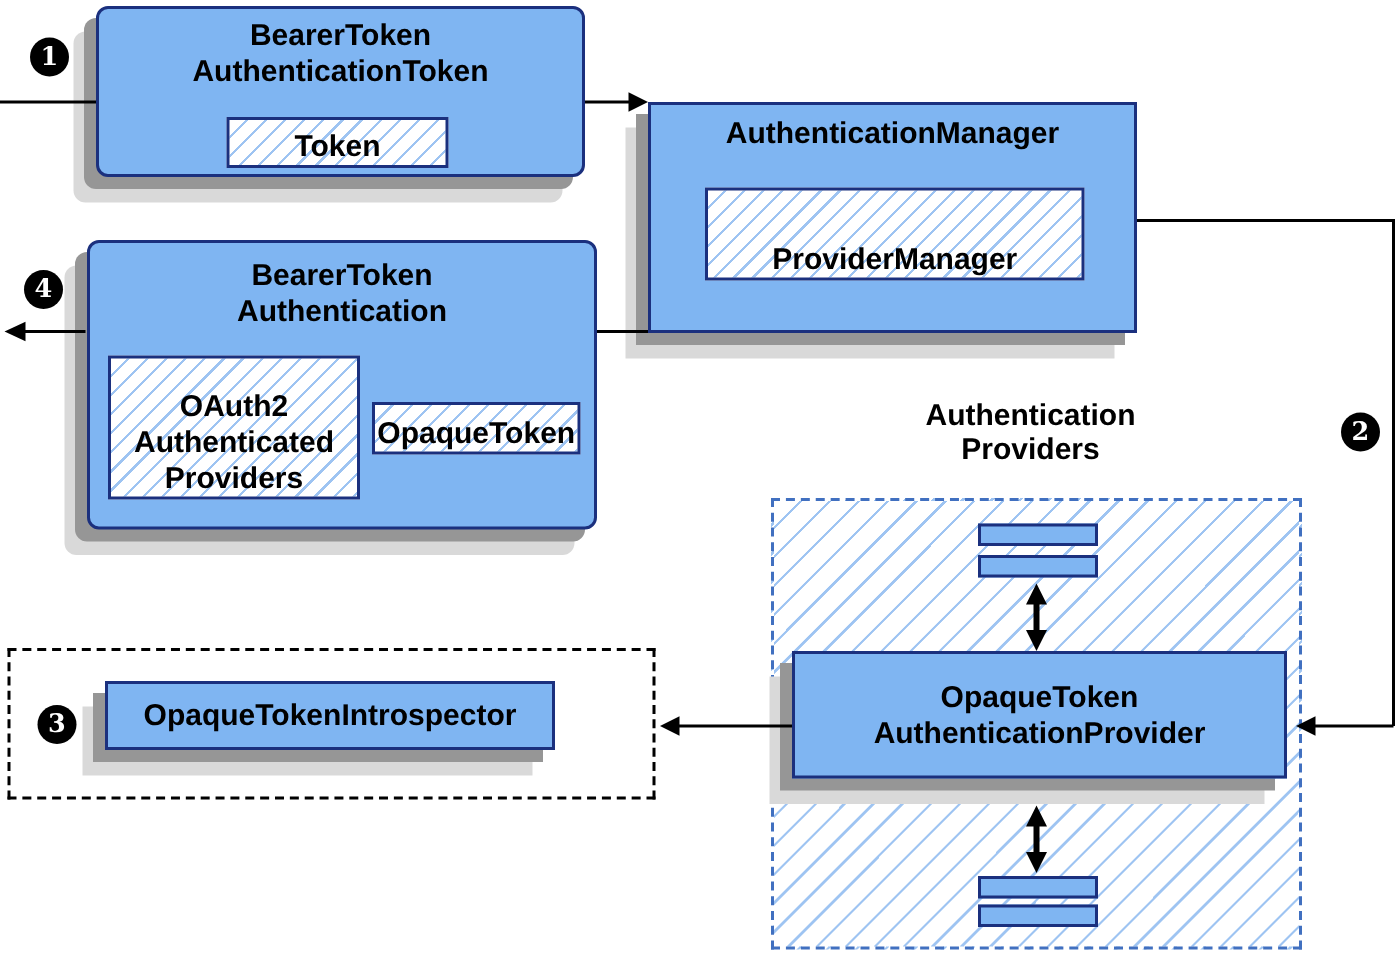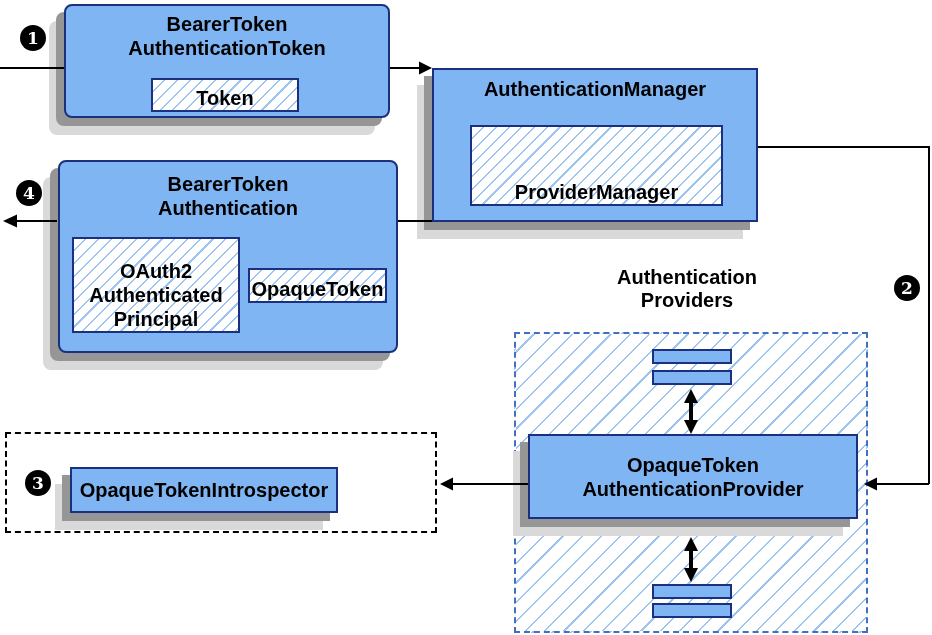--- a/index.html
+++ b/index.html
@@ -125,39 +125,39 @@
   <div class="node rounded" style="left:64px;top:4px;width:326px;height:114px">
     <div class="node-title" style="padding-top:6px">BearerToken
 AuthenticationToken</div>
     <div class="chip" style="left:85px;top:72px;width:148px;height:34px">
       <span>Token</span>
     </div>
   </div>
 
   <div class="node" style="left:432px;top:68px;width:326px;height:154px">
     <div class="node-title" style="padding-top:7px">AuthenticationManager</div>
-    <div class="chip" style="left:36px;top:55px;width:253px;height:81px">
+    <div class="chip" style="left:36px;top:55px;width:253px;height:62px">
       <span>ProviderManager</span>
     </div>
   </div>
 
   <div class="node rounded" style="left:58px;top:160px;width:340px;height:193px">
     <div class="node-title" style="padding-top:10px">BearerToken
 Authentication</div>
     <div class="chip" style="left:12px;top:75px;width:168px;height:96px">
       <span>OAuth2
 Authenticated
-Principal</span>
+Providers</span>
     </div>
     <div class="chip" style="left:188px;top:106px;width:139px;height:35px">
       <span>OpaqueToken</span>
     </div>
   </div>
 
-  <div class="node flex-center" style="left:70px;top:467px;width:268px;height:46px">
+  <div class="node flex-center" style="left:70px;top:454px;width:300px;height:46px">
     <div class="node-title">OpaqueTokenIntrospector</div>
   </div>
 
   <div class="node flex-center" style="left:528px;top:434px;width:330px;height:85px">
     <div class="node-title">OpaqueToken
 AuthenticationProvider</div>
   </div>
 
   <svg class="connectors" width="932" height="635" viewBox="0 0 932 635">
 

